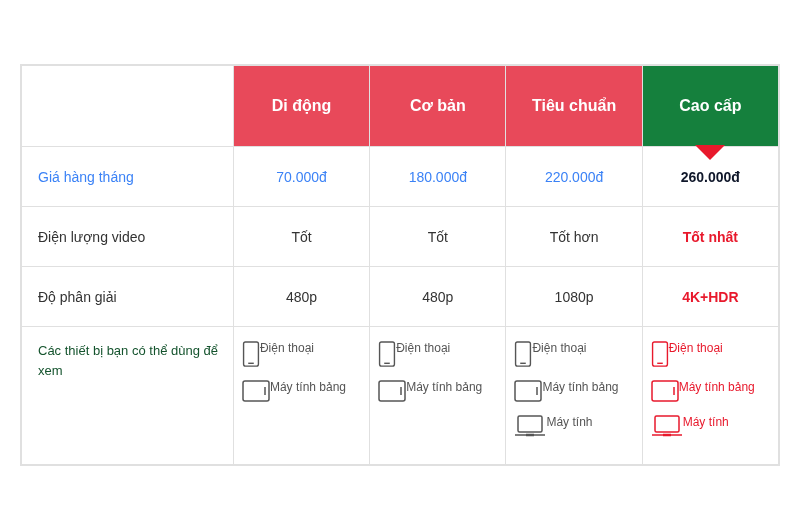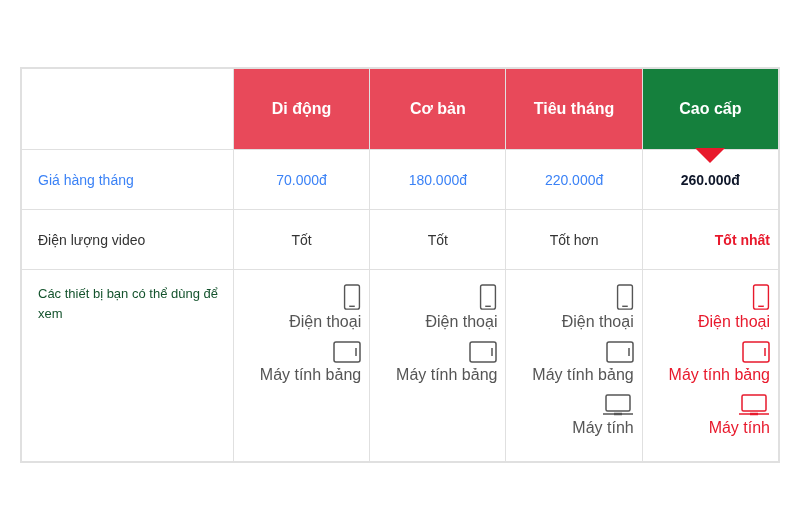--- a/index.html
+++ b/index.html
@@ -82,42 +82,41 @@
       font-weight: bold;
     }
     .quality-row td {
       height: 60px;
       font-size: 14px;
       color: #333;
     }
     .quality-row td.highlight-col {
       color: #e8192c;
       font-weight: bold;
-      text-align: right;
     }
     .resolution-row td {
       height: 60px;
       font-size: 14px;
       color: #333;
     }
     .resolution-row td.highlight-col {
       color: #e8192c;
       font-weight: bold;
     }
     .devices-row td {
       vertical-align: top;
       padding-top: 14px;
       padding-bottom: 14px;
     }
     .device-item {
       display: flex;
-      flex-direction: column;
-      align-items: flex-end;
+      flex-direction: row;
+      align-items: flex-start;
       margin-bottom: 10px;
-      font-size: 16px;
+      font-size: 12px;
       color: #555;
     }
     .device-item.highlight-item {
       color: #e8192c;
     }
     .device-icon {
       font-size: 22px;
       line-height: 1;
       margin-bottom: 3px;
     }
@@ -157,21 +156,21 @@
             <span>Di động</span>
           </div>
         </th>
         <th class="header-cell">
           <div class="header-inner">
             <span>Cơ bản</span>
           </div>
         </th>
         <th class="header-cell">
           <div class="header-inner">
-            <span>Tiêu tháng</span>
+            <span>Tiêu chuẩn</span>
           </div>
         </th>
         <th class="header-cell highlighted">
           <div class="header-inner">
             <span>Cao cấp</span>
           </div>
         </th>
       </tr>
     </thead>
     <tbody>
@@ -185,20 +184,27 @@
       </tr>
 
       <tr class="quality-row">
         <td>Điện lượng video</td>
         <td>Tốt</td>
         <td>Tốt</td>
         <td>Tốt hơn</td>
         <td class="highlight-col">Tốt nhất</td>
       </tr>
 
+      <tr class="resolution-row">
+        <td>Độ phân giải</td>
+        <td>480p</td>
+        <td>480p</td>
+        <td>1080p</td>
+        <td class="highlight-col">4K+HDR</td>
+      </tr>
 
       <tr class="devices-row">
         <td style="font-size:13px; line-height:1.5;">Các thiết bị bạn có thể dùng để xem</td>
 
         <td>
           <div class="device-item">
             <div class="device-icon">
               <svg class="icon-phone" viewBox="0 0 18 28" fill="none" xmlns="http://www.w3.org/2000/svg">
                 <rect x="1" y="1" width="16" height="26" rx="2" stroke="#555" stroke-width="1.5" fill="none"></rect>
                 <line x1="6" y1="24" x2="12" y2="24" stroke="#555" stroke-width="1.5"></line>

